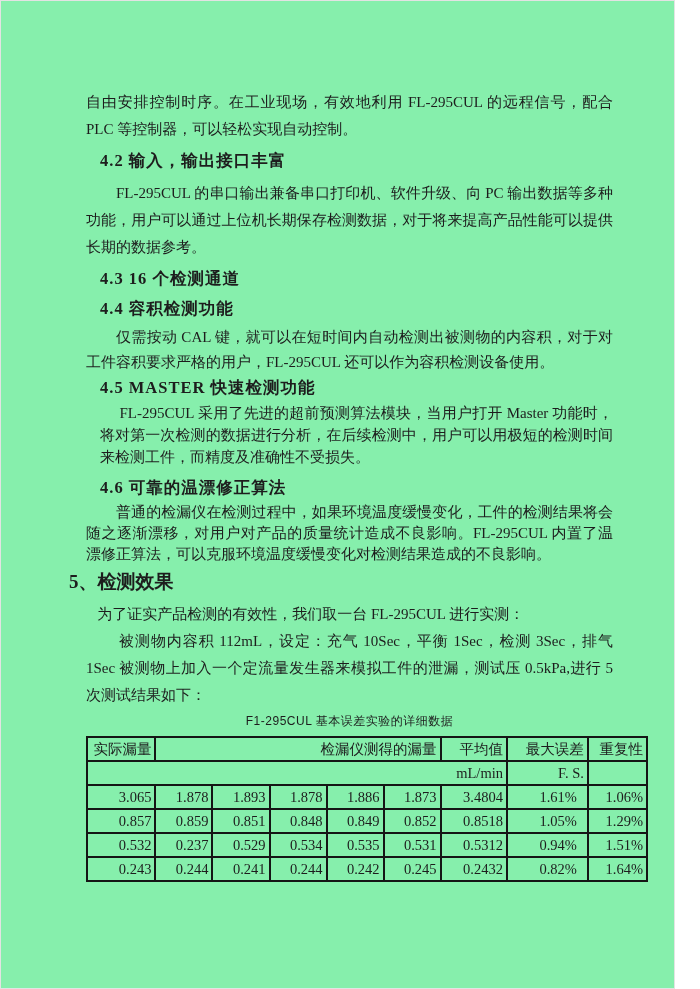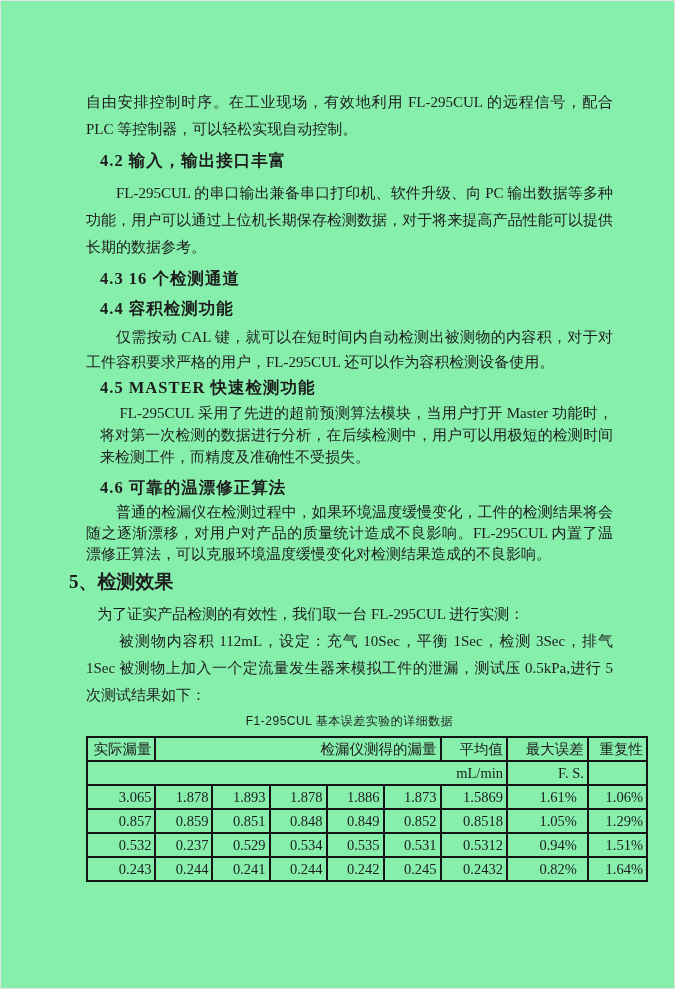--- a/index.html
+++ b/index.html
@@ -105,21 +105,21 @@
         <td>F. S.</td>
         <td></td>
       </tr>
       <tr>
         <td>3.065</td>
         <td>1.878</td>
         <td>1.893</td>
         <td>1.878</td>
         <td>1.886</td>
         <td>1.873</td>
-        <td>1.5869</td>
+        <td>3.4804</td>
         <td class="right">1.61%</td>
         <td>1.06%</td>
       </tr>
       <tr>
         <td>0.857</td>
         <td>0.859</td>
         <td>0.851</td>
         <td>0.848</td>
         <td>0.849</td>
         <td>0.852</td>

